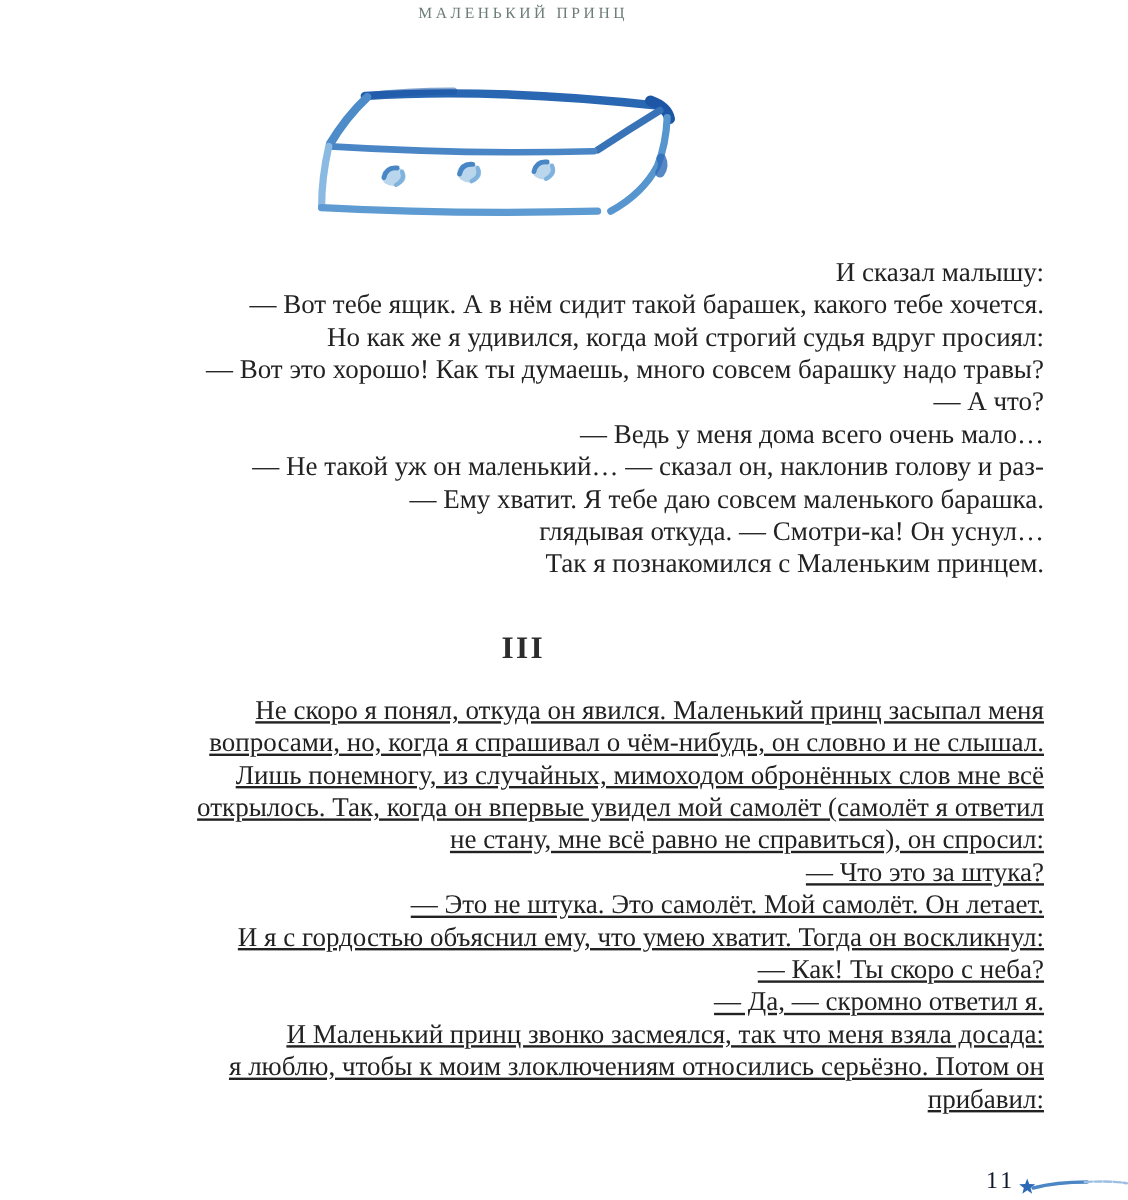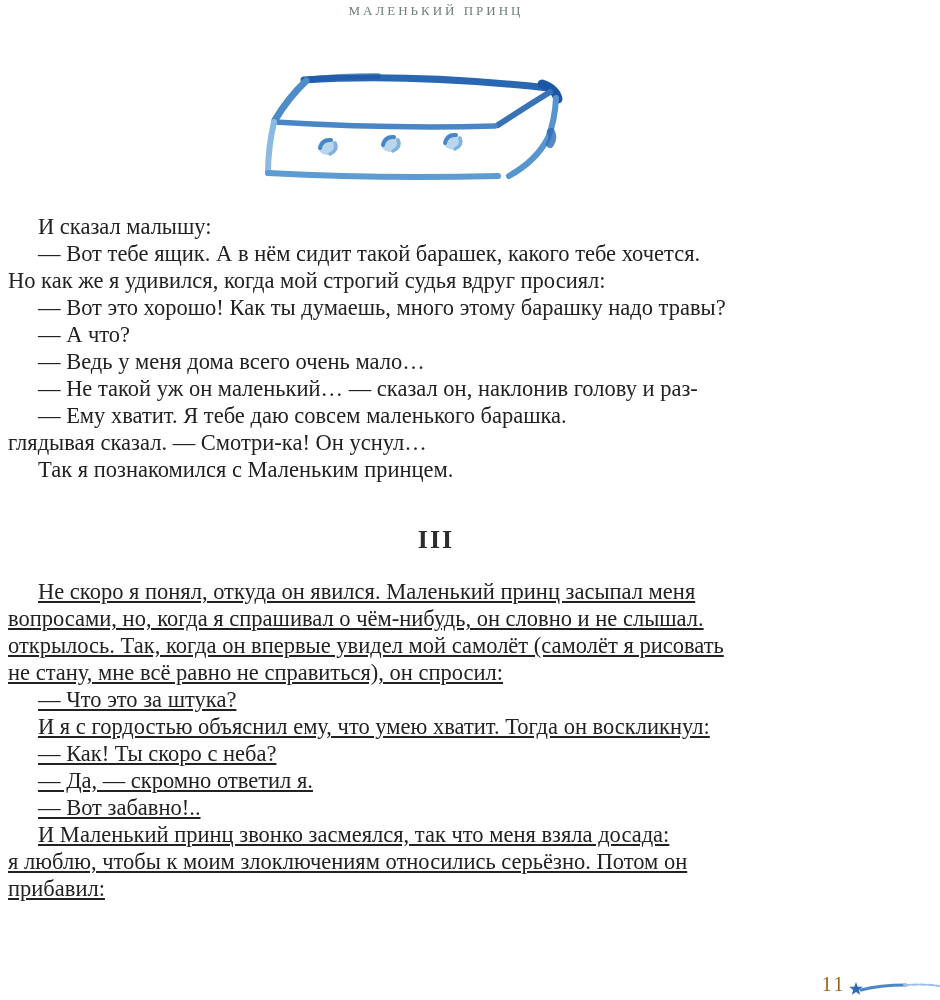--- a/index.html
+++ b/index.html
@@ -25,30 +25,30 @@
   }
   .illustration{
     position:absolute;left:248px;top:58px;width:350px;height:150px;
   }
   .text-block{
     position:absolute;left:8px;width:862px;
     font-size:22.5px;line-height:27px;color:var(--ink);
   }
   .section-1{top:213px;}
   .section-2{top:578px;text-decoration:underline;}
-  .text-block .line{white-space:nowrap;}
+  .text-block .line{white-space:nowrap;text-align:right;}
   .text-block .line.indent{padding-left:30px;}
   .chapter-heading{
     position:absolute;top:527px;left:8px;width:856px;margin:0;
     text-align:center;font-size:26px;line-height:26px;font-weight:700;
     letter-spacing:2px;color:#2c2c2c;
   }
   .page-number{
     position:absolute;top:973px;right:94px;
-    font-size:20px;letter-spacing:2.5px;color:#a16207;
+    font-size:20px;letter-spacing:2.5px;color:#0f172a;
   }
   .star-decoration{
     position:absolute;left:846px;top:976px;width:94px;height:24px;
   }
 </style>
 </head>
 <body>
 
 <div class="page">
 
@@ -86,41 +86,42 @@
         <path d="M 197,85 Q 199,76 208,77" stroke="#4886c5" stroke-width="4"></path>
         <path d="M 212,80 Q 215,87 207,91" stroke="#7fb2dd" stroke-width="3.5"></path>
       </g>
     </svg>
   </div>
 
   <section class="text-block section-1">
       <div class="line indent">И сказал малышу:</div>
       <div class="line indent">— Вот тебе ящик. А в нём сидит такой барашек, какого тебе хочется.</div>
       <div class="line">Но как же я удивился, когда мой строгий судья вдруг просиял:</div>
-      <div class="line indent">— Вот это хорошо! Как ты думаешь, много этому барашку надо травы?</div>
+      <div class="line indent">— Вот это хорошо! Как ты думаешь, много совсем барашку надо травы?</div>
       <div class="line indent">— А что?</div>
       <div class="line indent">— Ведь у меня дома всего очень мало…</div>
       <div class="line indent">— Не такой уж он маленький… — сказал он, наклонив голову и раз-</div>
       <div class="line indent">— Ему хватит. Я тебе даю совсем маленького барашка.</div>
-      <div class="line">глядывая сказал. — Смотри-ка! Он уснул…</div>
+      <div class="line">глядывая откуда. — Смотри-ка! Он уснул…</div>
       <div class="line indent">Так я познакомился с Маленьким принцем.</div>
     </section>
 
   <h2 class="chapter-heading">III</h2>
 
   <section class="text-block section-2">
       <div class="line indent">Не скоро я понял, откуда он явился. Маленький принц засыпал меня</div>
       <div class="line">вопросами, но, когда я спрашивал о чём-нибудь, он словно и не слышал.</div>
-      <div class="line">открылось. Так, когда он впервые увидел мой самолёт (самолёт я рисовать</div>
+      <div class="line">Лишь понемногу, из случайных, мимоходом обронённых слов мне всё</div>
+      <div class="line">открылось. Так, когда он впервые увидел мой самолёт (самолёт я ответил</div>
       <div class="line">не стану, мне всё равно не справиться), он спросил:</div>
       <div class="line indent">— Что это за штука?</div>
+      <div class="line indent">— Это не штука. Это самолёт. Мой самолёт. Он летает.</div>
       <div class="line indent">И я с гордостью объяснил ему, что умею хватит. Тогда он воскликнул:</div>
       <div class="line indent">— Как! Ты скоро с неба?</div>
       <div class="line indent">— Да, — скромно ответил я.</div>
-      <div class="line indent">— Вот забавно!..</div>
       <div class="line indent">И Маленький принц звонко засмеялся, так что меня взяла досада:</div>
       <div class="line">я люблю, чтобы к моим злоключениям относились серьёзно. Потом он</div>
       <div class="line">прибавил:</div>
     </section>
 
   <div class="page-number">11</div>
 
   <div class="star-decoration">
     <svg width="94" height="24" viewBox="0 0 94 24" fill="none" stroke-linecap="round">
       <polygon points="10,6 11.7,10.7 16.7,10.8 12.8,13.9 14.1,18.7 10,15.9 5.9,18.7 7.2,13.9 3.3,10.8 8.3,10.7" fill="#2d6ab6"></polygon>

